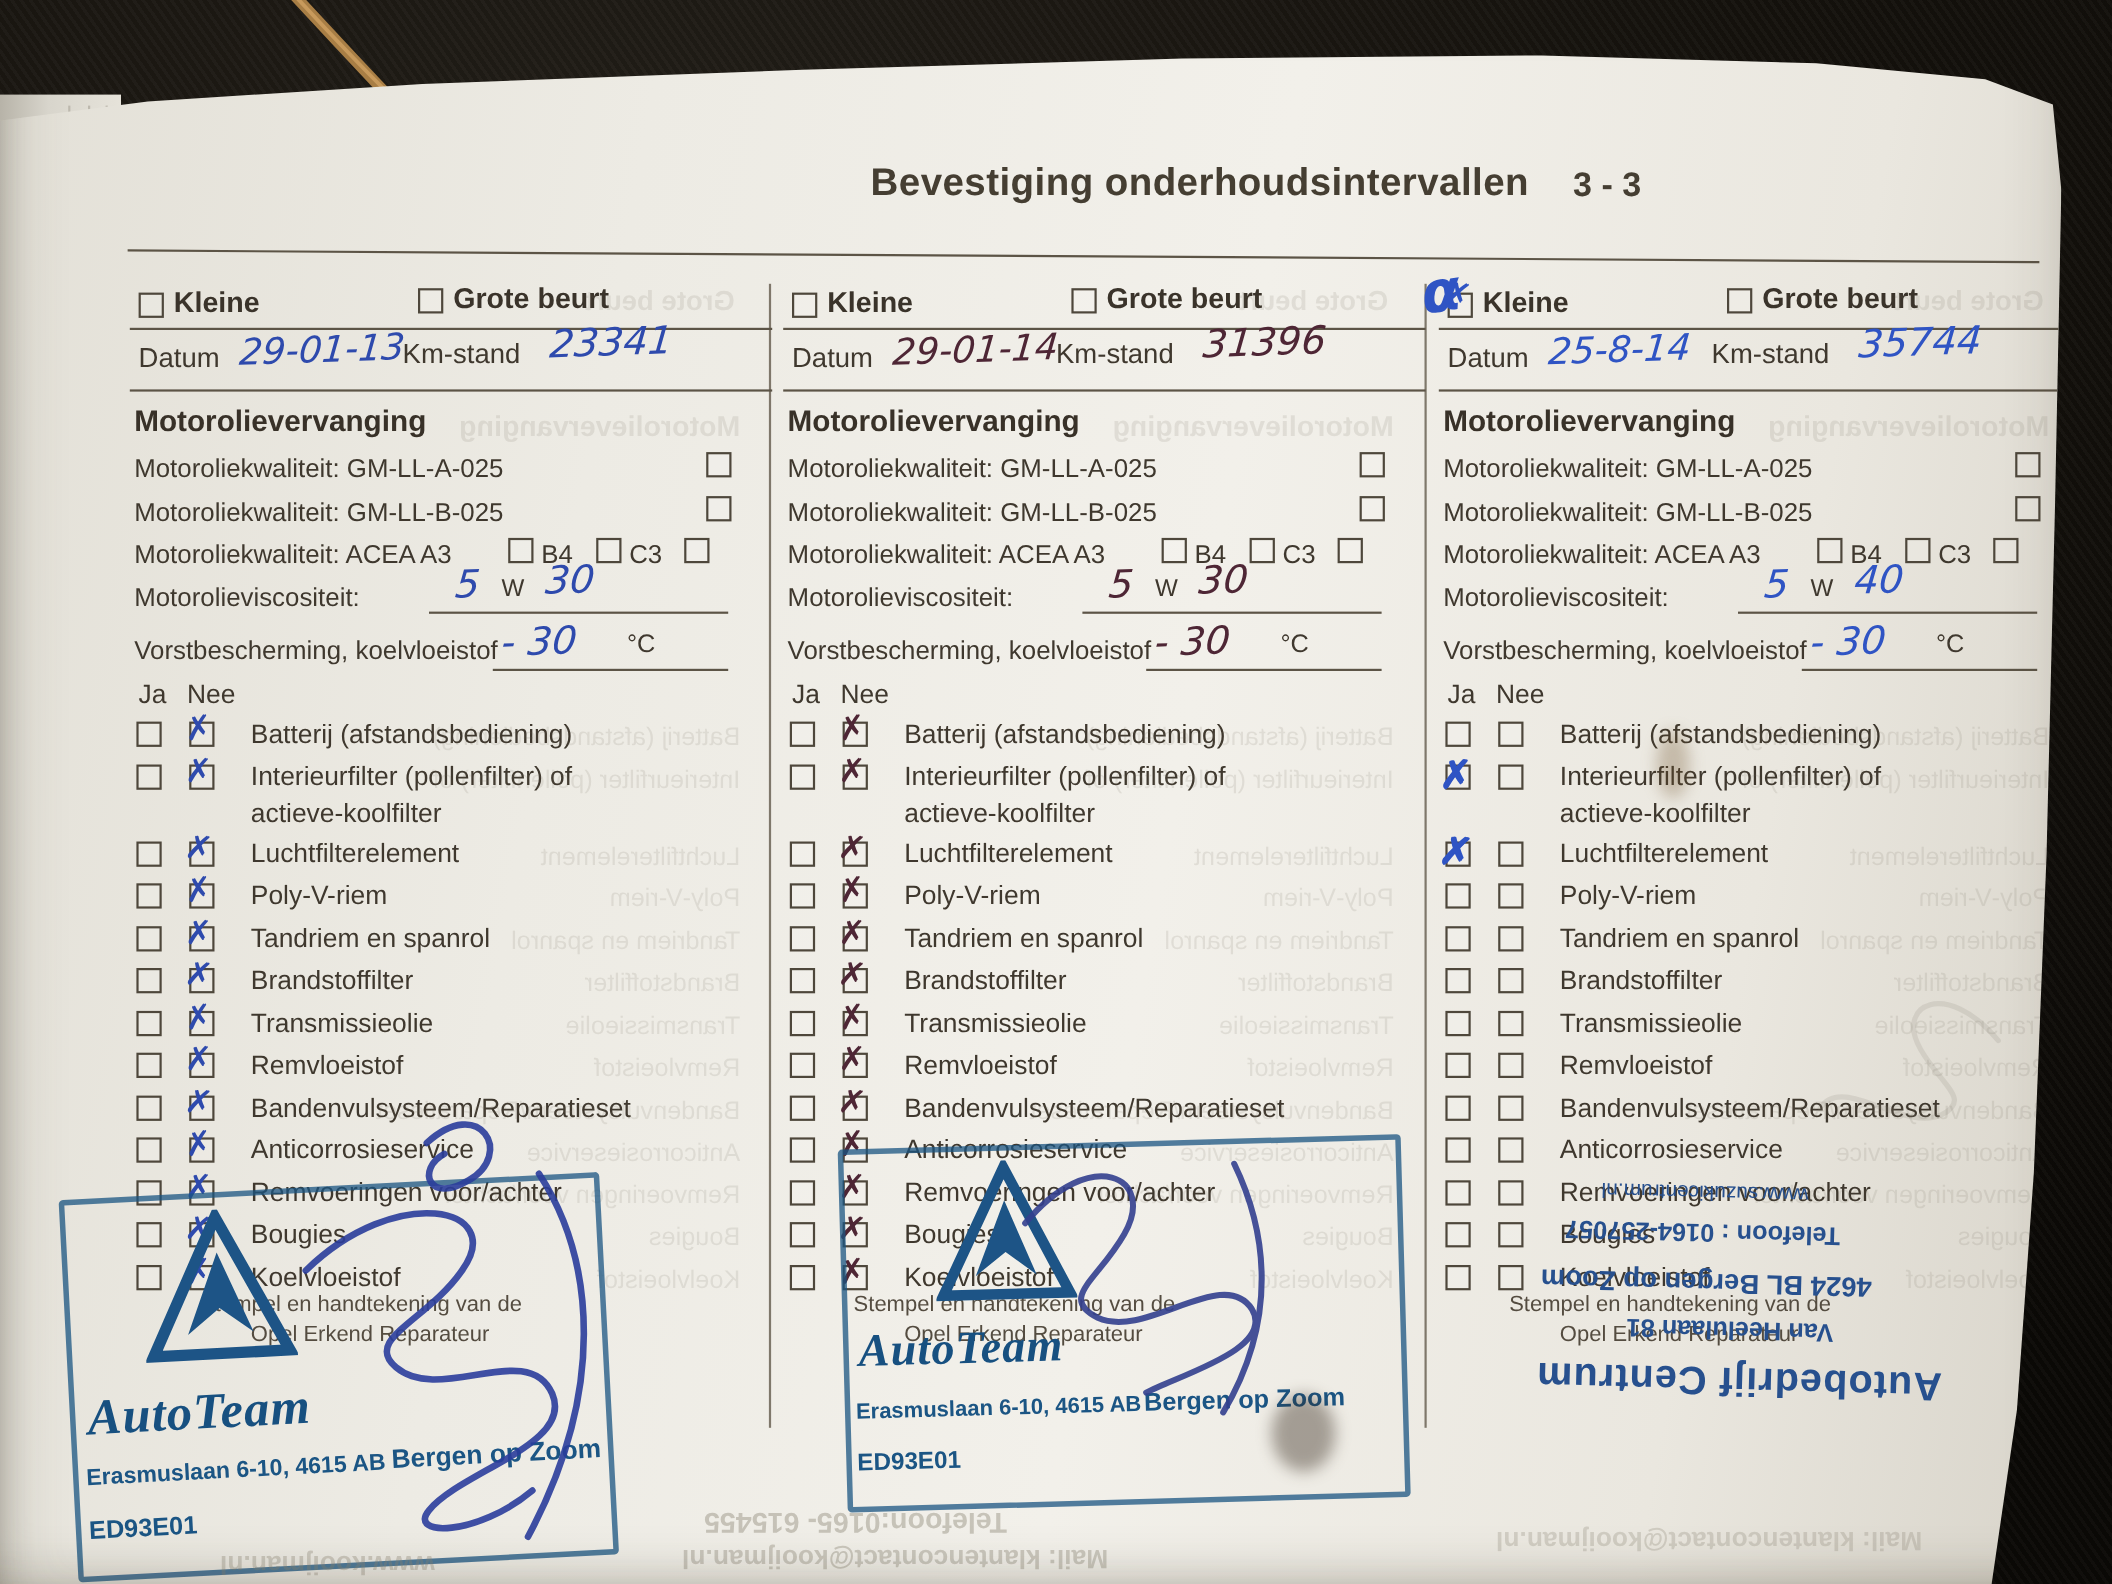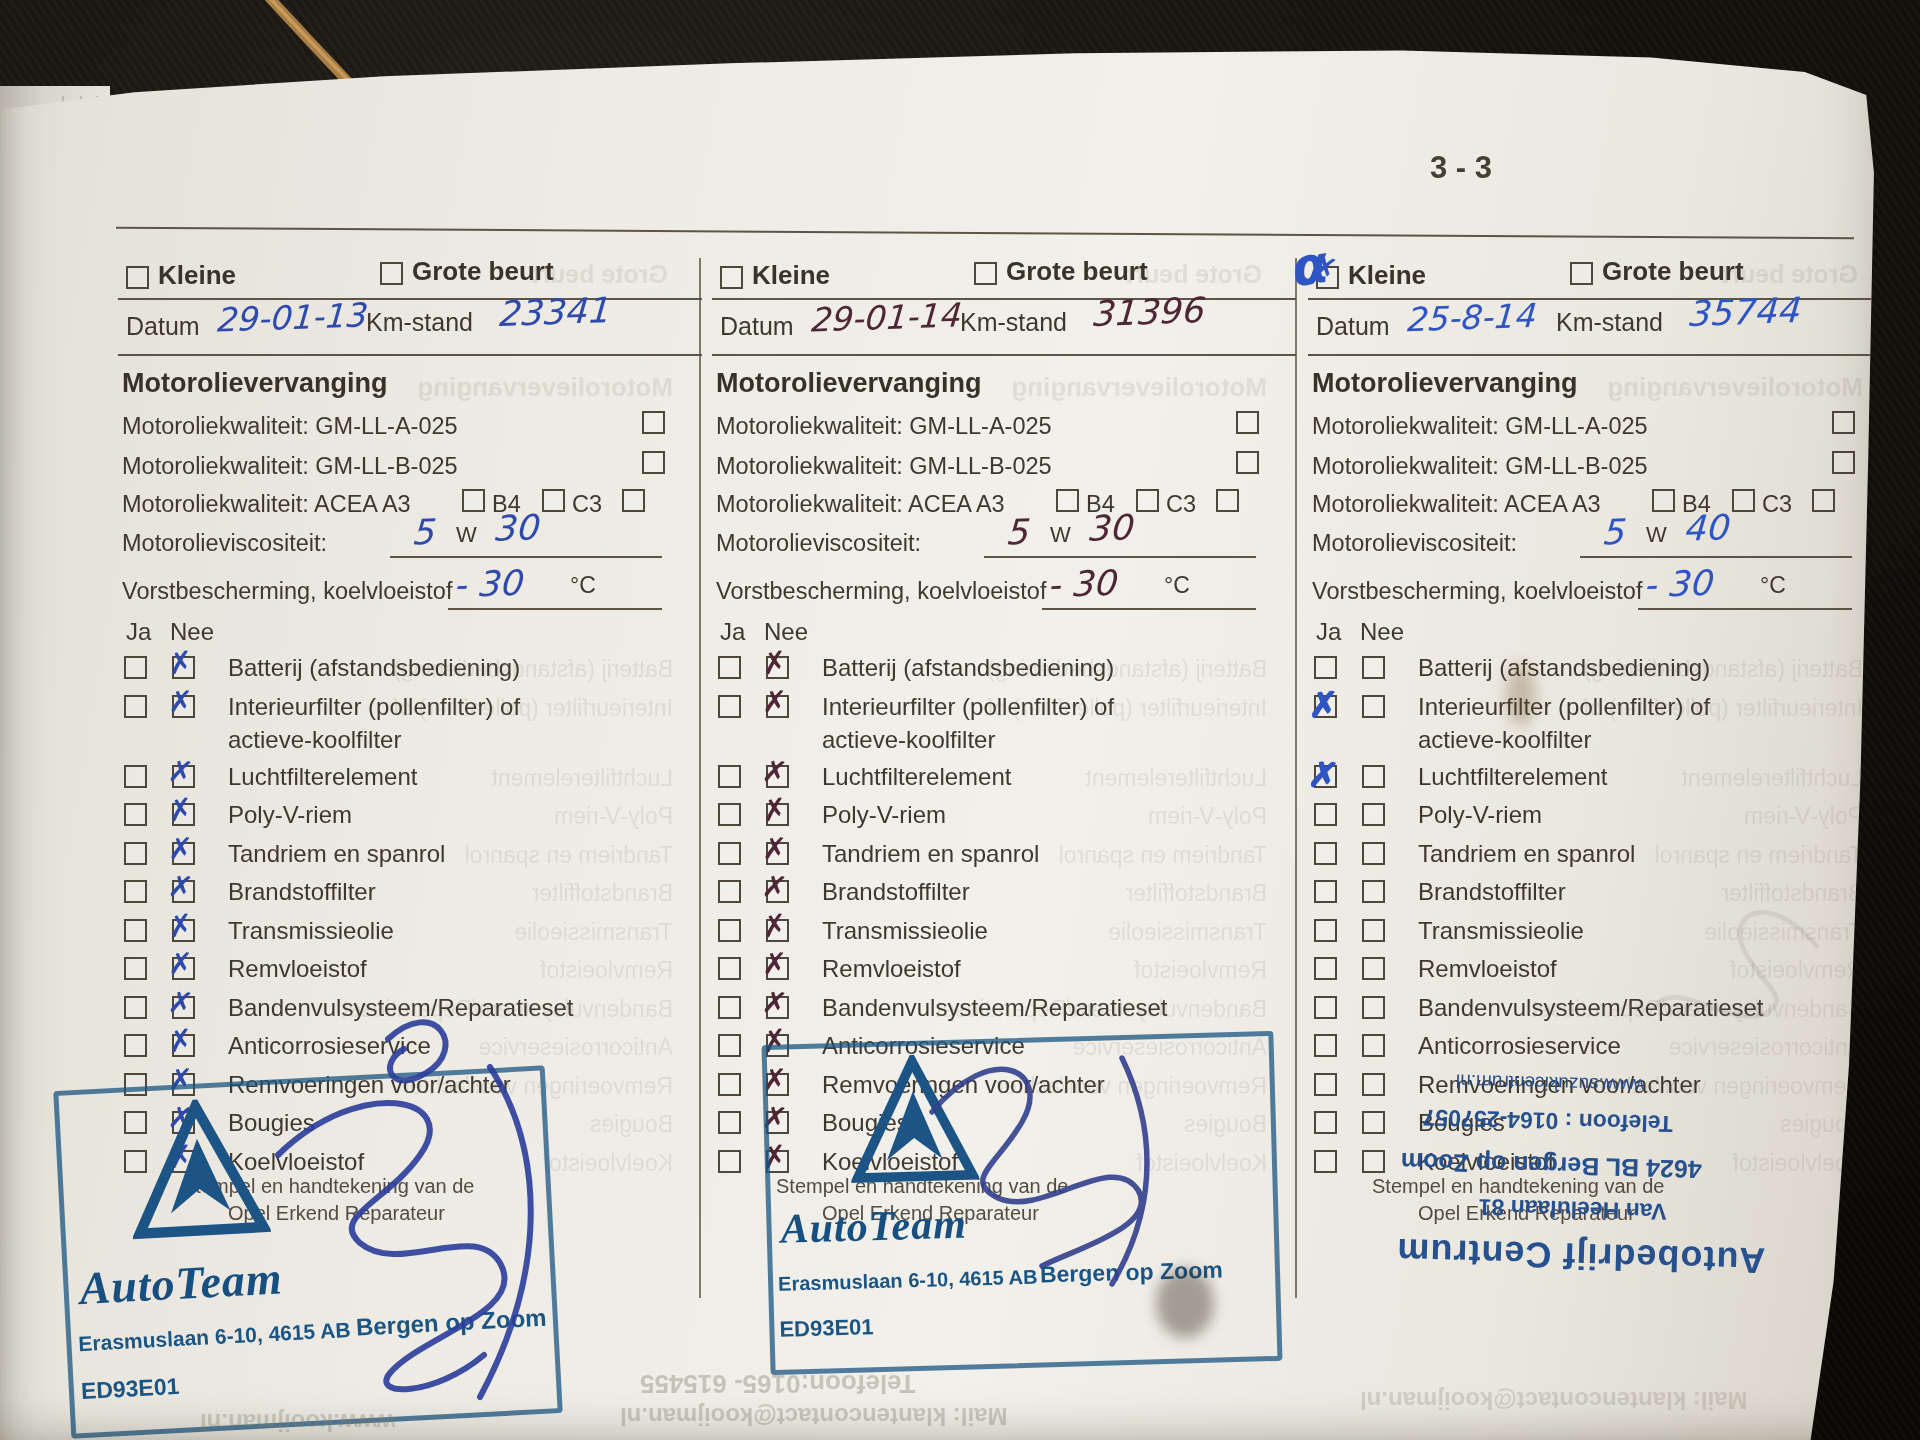--- a/index.html
+++ b/index.html
@@ -49,20 +49,21 @@
     <div class="edge" style="left:96px"></div>
   </div>
 
   <svg style="position:absolute;left:252px;top:-6px" width="120" height="100" viewBox="0 0 120 100">
     <path d="M14 0 C40 28 62 52 100 92" stroke="#a87e45" stroke-width="10" fill="none" stroke-linecap="round"></path>
     <path d="M16 2 C42 30 62 52 98 88" stroke="#c89a5c" stroke-width="3.5" fill="none" stroke-linecap="round"></path>
   </svg>
 
   <div class="page">
 
+    <div class="hdr-title">Bevestiging onderhoudsintervallen</div>
     <div class="hdr-num">3 - 3</div>
     <div class="rule" style="left:116px;top:232px;width:1738px;transform:rotate(.35deg)"></div>
 
     <div class="vrule" style="left:699px;top:258px;height:1040px"></div>
     <div class="vrule" style="left:1295px;top:258px;height:1040px"></div>
 
     <div id="columns-root">
         <div class="col" style="left:118px">
           <div class="cb" style="left:8px;top:16px"></div>
           <div class="lbl big" style="left:40px;top:10px">Kleine</div>

